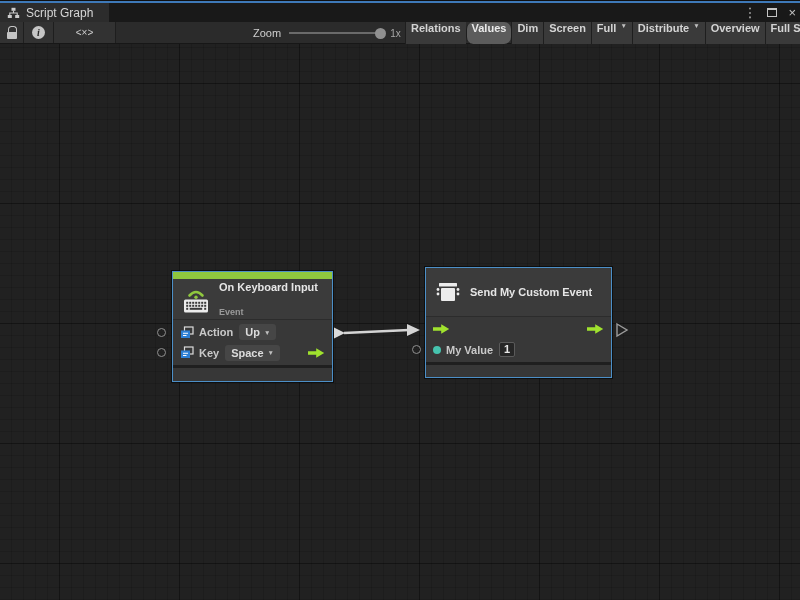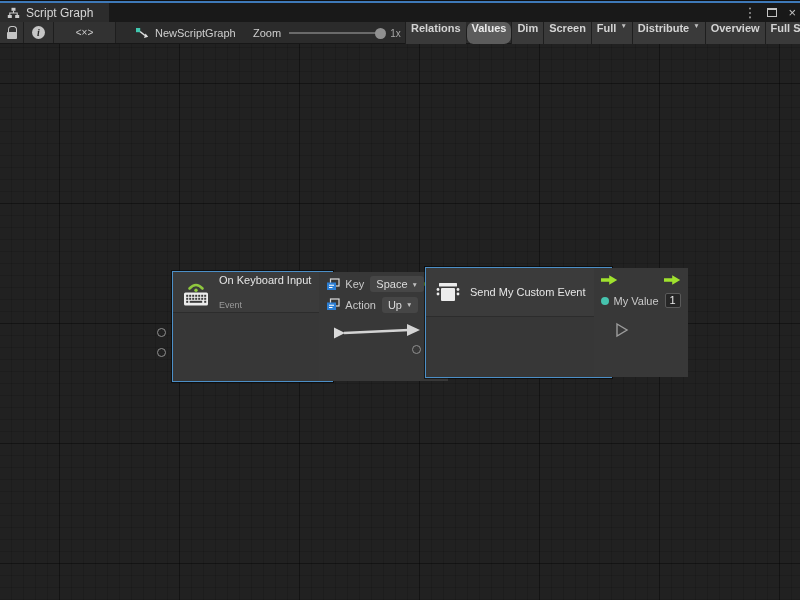--- a/index.html
+++ b/index.html
@@ -48,21 +48,21 @@
     background-image:
       linear-gradient(90deg, rgba(0,0,0,0.32) 0 1px, transparent 1px),
       linear-gradient(rgba(0,0,0,0.32) 0 1px, transparent 1px),
       linear-gradient(90deg, rgba(0,0,0,0.13) 0 1px, transparent 1px),
       linear-gradient(rgba(0,0,0,0.13) 0 1px, transparent 1px);
     background-size:120px 120px, 120px 120px, 12px 12px, 12px 12px;
     background-position:59px 39px, 59px 39px, 11px 3px, 11px 3px;
   }
 
   
-  .node { position:absolute; background:#373737; border:1px solid #4c8fc7; box-shadow:0 0 0 1px rgba(0,0,0,0.55); display:flex; flex-direction:row; }
+  .node { position:absolute; background:#373737; border:1px solid #4c8fc7; box-shadow:0 0 0 1px rgba(0,0,0,0.55); display:flex; flex-direction:column;font-weight:bold; }
   .node1 { left:172px; top:227px; width:161px; height:111px; }
   .node2 { left:425px; top:223px; width:187px; height:111px; }
   .accent { height:7px; background:#8fc73e; }
   .nheader { display:flex; align-items:center; gap:8px; padding:0 8px; background:#3b3b3b; border-bottom:1px solid #2c2c2c; }
   .nh1 { height:41px; } .nh2 { height:49px; }
   .ntitle { font-size:11px; color:#e6e6e6; white-space:nowrap; }
   .nsub { font-size:9px; color:#9a9a9a; margin-top:14px; }
   .nrows { padding:2px 0; background:#383838; }
   .nrow { height:20.5px; display:flex; align-items:center; padding:0 7px; }
   .plabel { font-size:11px; color:#c9c9c9; margin:0 6px 0 5px; white-space:nowrap; }
@@ -107,28 +107,20 @@
     <div class="tseg s1">
         <span class="lock-icon"></span>
       </div>
     <div class="tseg s2">
         <span class="info-icon">i</span>
       </div>
     <div class="tseg s3">
         <span class="code-icon">&lt;×&gt;</span>
       </div>
 
-    <div class="graph-name">
-      <svg width="14" height="13" viewBox="0 0 14 13">
-        <line x1="5" y1="4.5" x2="10" y2="8.5" stroke="#e0e0e0" stroke-width="1.6"></line>
-        <polygon points="9,11 13.2,9.8 10.5,6.6" fill="#e0e0e0"></polygon>
-        <rect x="1" y="1" width="4.2" height="4.2" fill="#41c8b0"></rect>
-      </svg>
-      <span>NewScriptGraph</span>
-    </div>
 
     <div class="zoom-group">
       <span class="zoom-label">Zoom</span>
       <span class="zoom-track">
           <span class="zoom-handle"></span>
         </span>
       <span class="zoom-value">1x</span>
     </div>
 
     <div class="btn-group">
@@ -195,40 +187,40 @@
           <div class="nsub">Event</div>
         </div>
       </div>
       <div class="nrows">
         <div class="nrow">
           <svg width="14" height="13" viewBox="0 0 14 13">
             <rect x="4.5" y="1" width="8.5" height="7" fill="none" stroke="#dcdcdc" stroke-width="1.2"></rect>
             <rect x="1" y="4.5" width="9" height="7.5" fill="#2d7fd4"></rect>
             <path d="M3 7.2 H8 M3 9.5 H6.5" stroke="#ffffff" stroke-width="1.1"></path>
           </svg>
+          <span class="plabel">Action</span>
+          <span class="dropdown">
+            <span>Up</span>
+            <span class="dda">▼</span>
+          </span>
+        </div>
+        <div class="nrow">
+          <svg width="14" height="13" viewBox="0 0 14 13">
+            <rect x="4.5" y="1" width="8.5" height="7" fill="none" stroke="#dcdcdc" stroke-width="1.2"></rect>
+            <rect x="1" y="4.5" width="9" height="7.5" fill="#2d7fd4"></rect>
+            <path d="M3 7.2 H8 M3 9.5 H6.5" stroke="#ffffff" stroke-width="1.1"></path>
+          </svg>
           <span class="plabel">Key</span>
           <span class="dropdown">
             <span>Space</span>
             <span class="dda">▼</span>
           </span>
           <svg class="garrow push-right" width="17" height="12" viewBox="0 0 17 12">
             <path d="M0 4.3 H8.2 V1.2 L16.2 6 L8.2 10.8 V7.7 H0 Z" fill="#a0e22e"></path>
           </svg>
-        </div>
-        <div class="nrow">
-          <svg width="14" height="13" viewBox="0 0 14 13">
-            <rect x="4.5" y="1" width="8.5" height="7" fill="none" stroke="#dcdcdc" stroke-width="1.2"></rect>
-            <rect x="1" y="4.5" width="9" height="7.5" fill="#2d7fd4"></rect>
-            <path d="M3 7.2 H8 M3 9.5 H6.5" stroke="#ffffff" stroke-width="1.1"></path>
-          </svg>
-          <span class="plabel">Action</span>
-          <span class="dropdown">
-            <span>Up</span>
-            <span class="dda">▼</span>
-          </span>
         </div>
       </div>
       <div class="ngap"></div>
       <div class="nfooter"></div>
     </div>
 
     <div class="node node2">
       <div class="nheader nh2">
         <svg width="28" height="25" viewBox="0 0 28 25">
           <rect x="5" y="3" width="18" height="3.6" rx="0.5" fill="#ececec"></rect>

